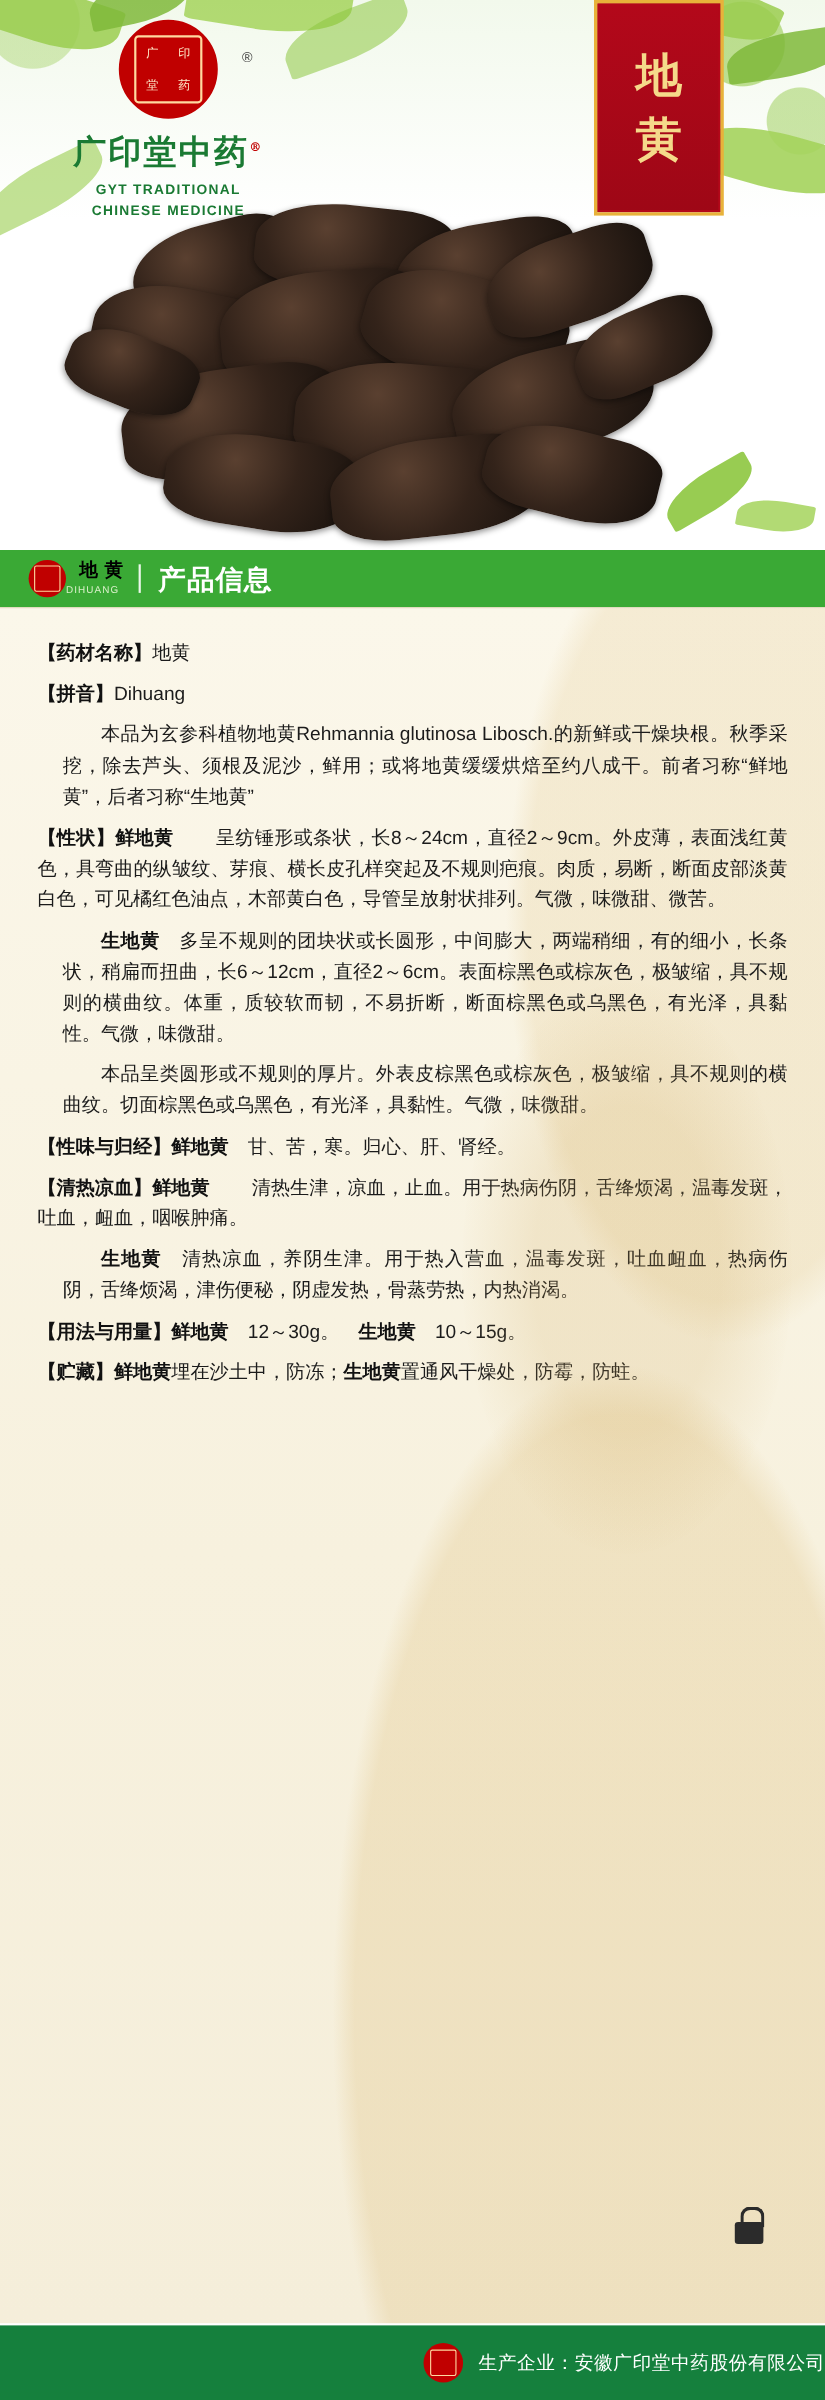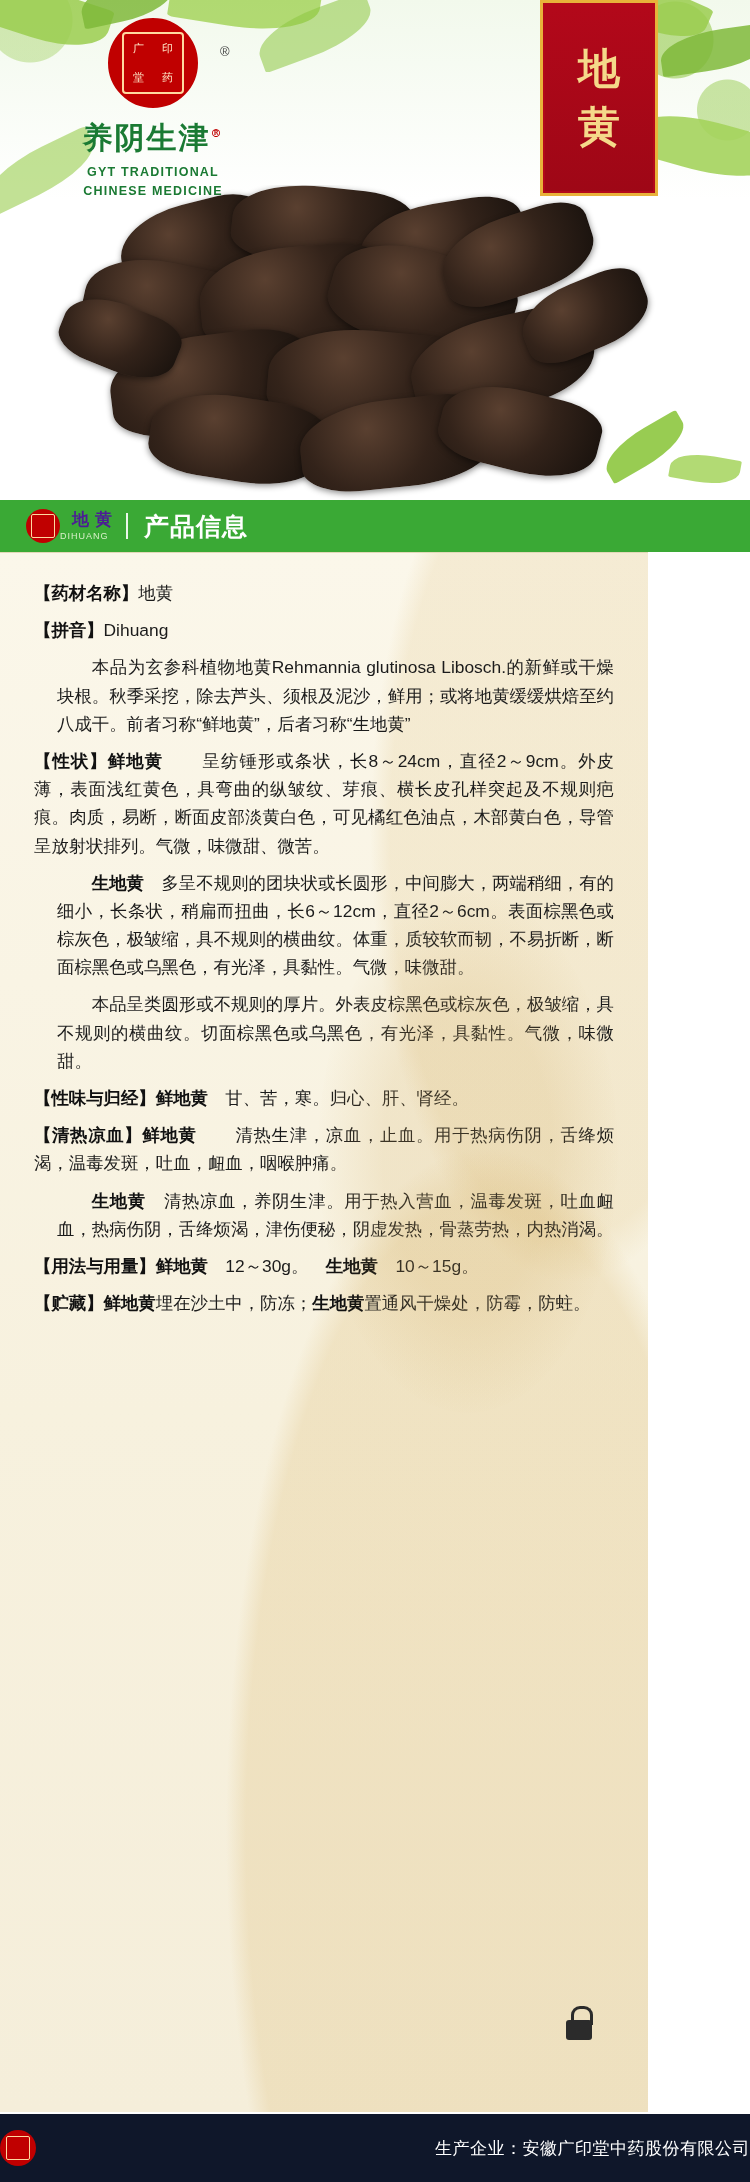--- a/index.html
+++ b/index.html
@@ -79,30 +79,30 @@
     position:relative;width:750px;height:52px;background:#3aa935;
     display:flex;align-items:center;
   }
   .greenbar .seal{
     width:34px;height:34px;border-radius:50%;background:#c00000;margin-left:26px;
     display:flex;align-items:center;justify-content:center;
   }
   .greenbar .seal i{
     width:22px;height:22px;border:1px solid #ffd9a0;border-radius:2px;display:block;
   }
-  .gb-cn{margin-left:12px;color:#4c1d95;font-size:17px;font-weight:bold;line-height:1.05;
+  .gb-cn{margin-left:12px;color:#000000;font-size:17px;font-weight:bold;line-height:1.05;
          font-family:"DejaVu Serif","Liberation Serif",serif;}
   .gb-en{color:#d9f0c9;font-size:9px;letter-spacing:1px;margin-top:2px;}
   .gb-div{width:2px;height:26px;background:#ffffff;margin:0 16px 0 14px;opacity:.9;}
   .gb-title{color:#fff;font-size:25px;font-weight:bold;letter-spacing:1px;
             font-family:"DejaVu Serif","Liberation Serif",serif;}
 
   
   .content{
-    position:relative;width:648px;min-height:1560px;padding:26px 34px 0 34px;
+    position:relative;width:750px;min-height:1560px;padding:26px 34px 0 34px;
     box-sizing:border-box;
     background:
       radial-gradient(ellipse at 75% 82%, rgba(214,176,96,.22) 0 240px, rgba(214,176,96,0) 260px),
       radial-gradient(ellipse at 88% 18%, rgba(214,176,96,.16) 0 180px, rgba(214,176,96,0) 200px),
       linear-gradient(180deg,#fbf7ea 0%,#f7f1de 55%,#f5eeda 100%);
     border-top:1px solid #e3d8b8;
   }
   .content:before{
     content:"";position:absolute;right:30px;top:340px;width:300px;height:520px;
     background:radial-gradient(ellipse at 50% 50%, rgba(205,165,85,.18) 0 40%, rgba(205,165,85,0) 72%);
@@ -110,22 +110,22 @@
   }
   p{margin:0 0 9px 0;font-size:17.4px;line-height:1.62;color:#1b1b1b;text-align:justify;}
   .indent{text-indent:2em;margin-left:23px;}
   .lbl{font-weight:bold;color:#111;}
   .sub{font-weight:bold;color:#111;}
   .gapsm{display:inline-block;width:2.2em;}
   .gapxs{display:inline-block;width:1em;}
 
   
   .footer{
-    position:absolute;left:0;bottom:0;width:750px;height:68px;background:#0f172a;
-    display:flex;align-items:center;justify-content:space-between;
+    position:absolute;left:0;bottom:0;width:750px;height:68px;background:#15803d;
+    display:flex;align-items:center;justify-content:flex-end;
   }
   .footer .txt{color:#fff;font-size:17px;letter-spacing:.5px;}
   .footer .seal{
     width:36px;height:36px;border-radius:50%;background:#c00000;margin-right:14px;flex:0 0 auto;
     display:flex;align-items:center;justify-content:center;
   }
   .footer .seal i{width:22px;height:22px;border:1px solid #ffd9a0;border-radius:2px;display:block;}
   .cornerlock{
     position:absolute;right:56px;bottom:72px;width:26px;height:34px;
   }
@@ -151,21 +151,21 @@
       <div class="logo-seal">
         <div class="inner">
           <span>广</span>
           <span>印</span>
           <span>堂</span>
           <span>药</span>
         </div>
       </div>
       <div class="reg">®</div>
       <div class="logo-cn">
-        <span>养阴生津</span><sup>®</sup>
+        <span>广印堂中药</span><sup>®</sup>
       </div>
       <div class="logo-en">
         <div>GYT TRADITIONAL</div>
         <div>CHINESE MEDICINE</div>
       </div>
     </div>
 
     <div class="plate">
       <span>地</span>
       <span>黄</span>

